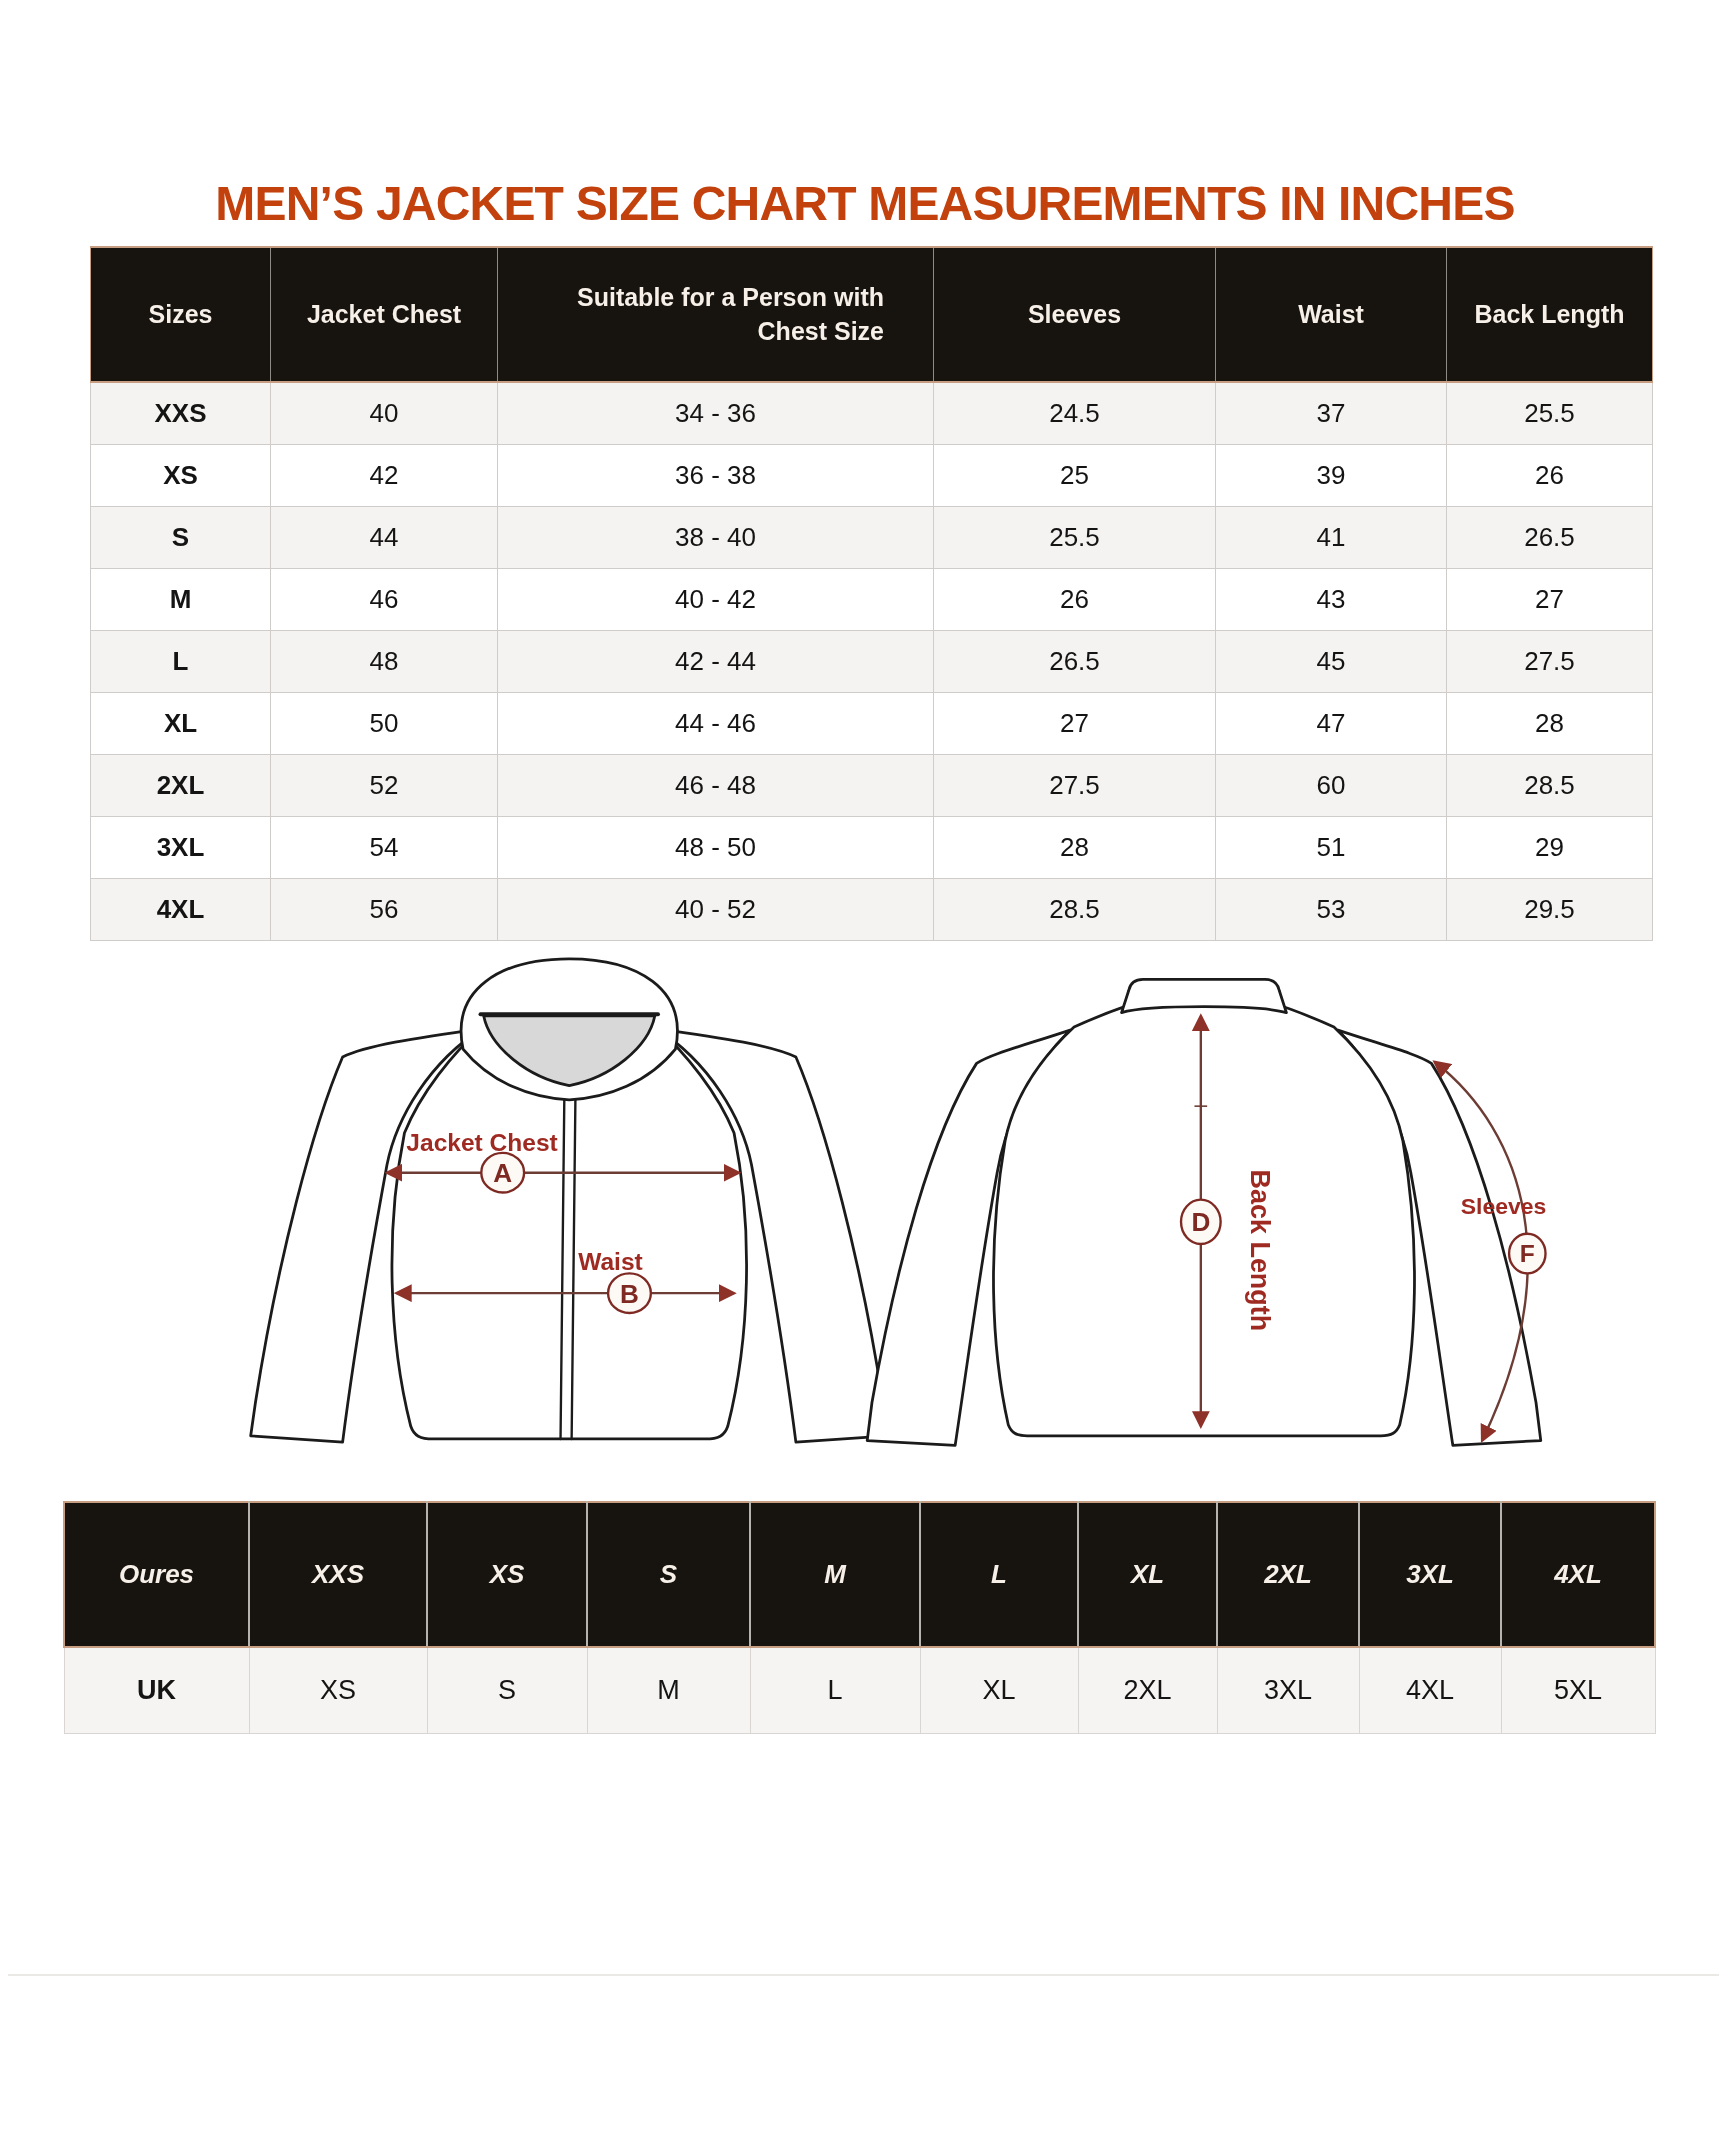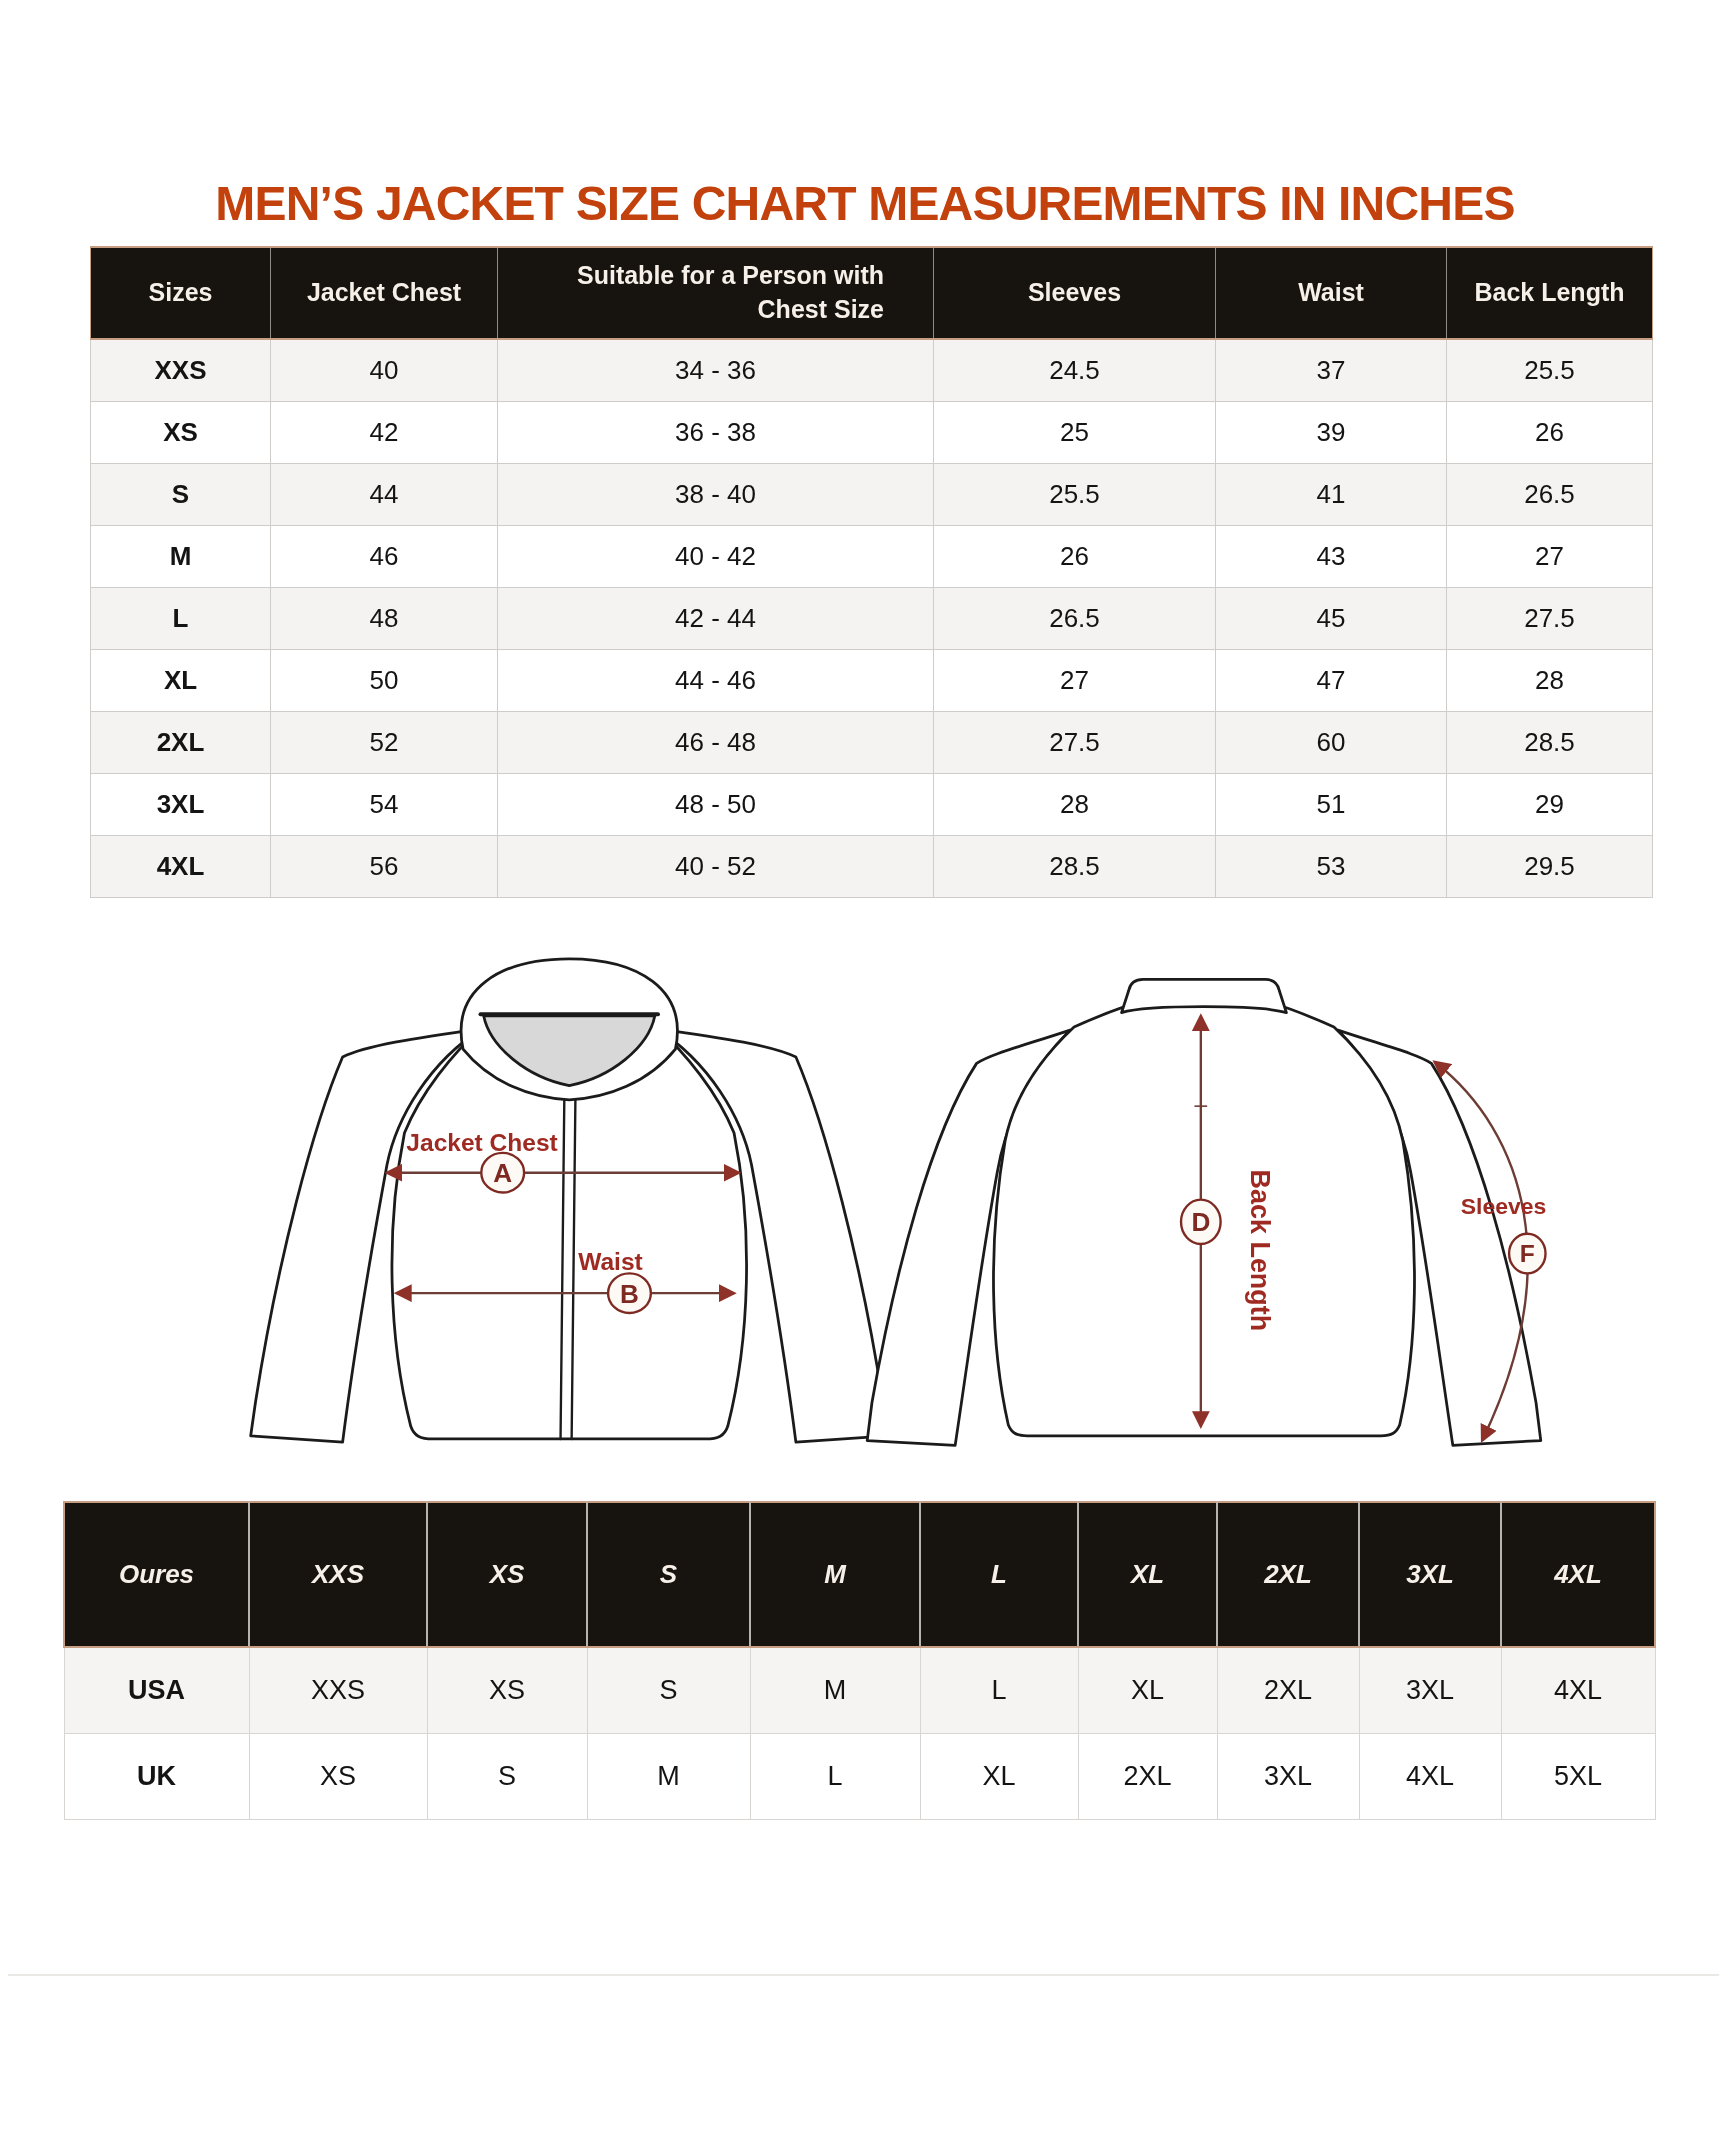--- a/index.html
+++ b/index.html
@@ -20,21 +20,21 @@
     background:#17130f; color:#f7f0e8; font-weight:600;
     border-left:1.6px solid #8e8a86; border-right:1.6px solid #8e8a86;
     border-top:2.4px solid #c79e82; border-bottom:2.4px solid #c79e82;
   }
   thead th:first-child { border-left:1.6px solid #c79e82; }
   thead th:last-child  { border-right:1.6px solid #c79e82; }
   tbody td { color:#141414; background:#ffffff; }
   tbody td:first-child { font-weight:700; }
   
   #size-table { left:90px; top:246px; width:1562px; border:0.8px solid #aba8a5; }
-  #size-table thead tr { height:92px; }
+  #size-table thead tr { height:135px; }
   #size-table thead th { font-size:25px; line-height:1.35; }
   #size-table thead th:nth-child(3) { padding:0 49px;text-align:right; }
   #size-table tbody tr { height:62px; }
   #size-table tbody td { font-size:26px; border:0.8px solid #cfccc9; }
   #size-table tbody tr:nth-child(odd) td  { background:#f5f3f1; }
   #size-table tbody tr:nth-child(even) td { background:#ffffff; }
   
   #conv-table { left:63px; top:1501px; width:1590px; border:0.8px solid #b5b2af; }
   #conv-table thead tr { height:145px; }
   #conv-table thead th { font-size:26px; border-left:2.4px solid #b7b3ae; border-right:2.4px solid #b7b3ae;font-style:italic; }
@@ -249,32 +249,20 @@
           <th>M</th>
           <th>L</th>
           <th>XL</th>
           <th>2XL</th>
           <th>3XL</th>
           <th>4XL</th>
         </tr>
       </thead>
     <tbody>
         <tr>
-          <td>USA</td>
-          <td>XXS</td>
-          <td>XS</td>
-          <td>S</td>
-          <td>M</td>
-          <td>L</td>
-          <td>XL</td>
-          <td>2XL</td>
-          <td>3XL</td>
-          <td>4XL</td>
-        </tr>
-        <tr>
           <td>UK</td>
           <td>XS</td>
           <td>S</td>
           <td>M</td>
           <td>L</td>
           <td>XL</td>
           <td>2XL</td>
           <td>3XL</td>
           <td>4XL</td>
           <td>5XL</td>

